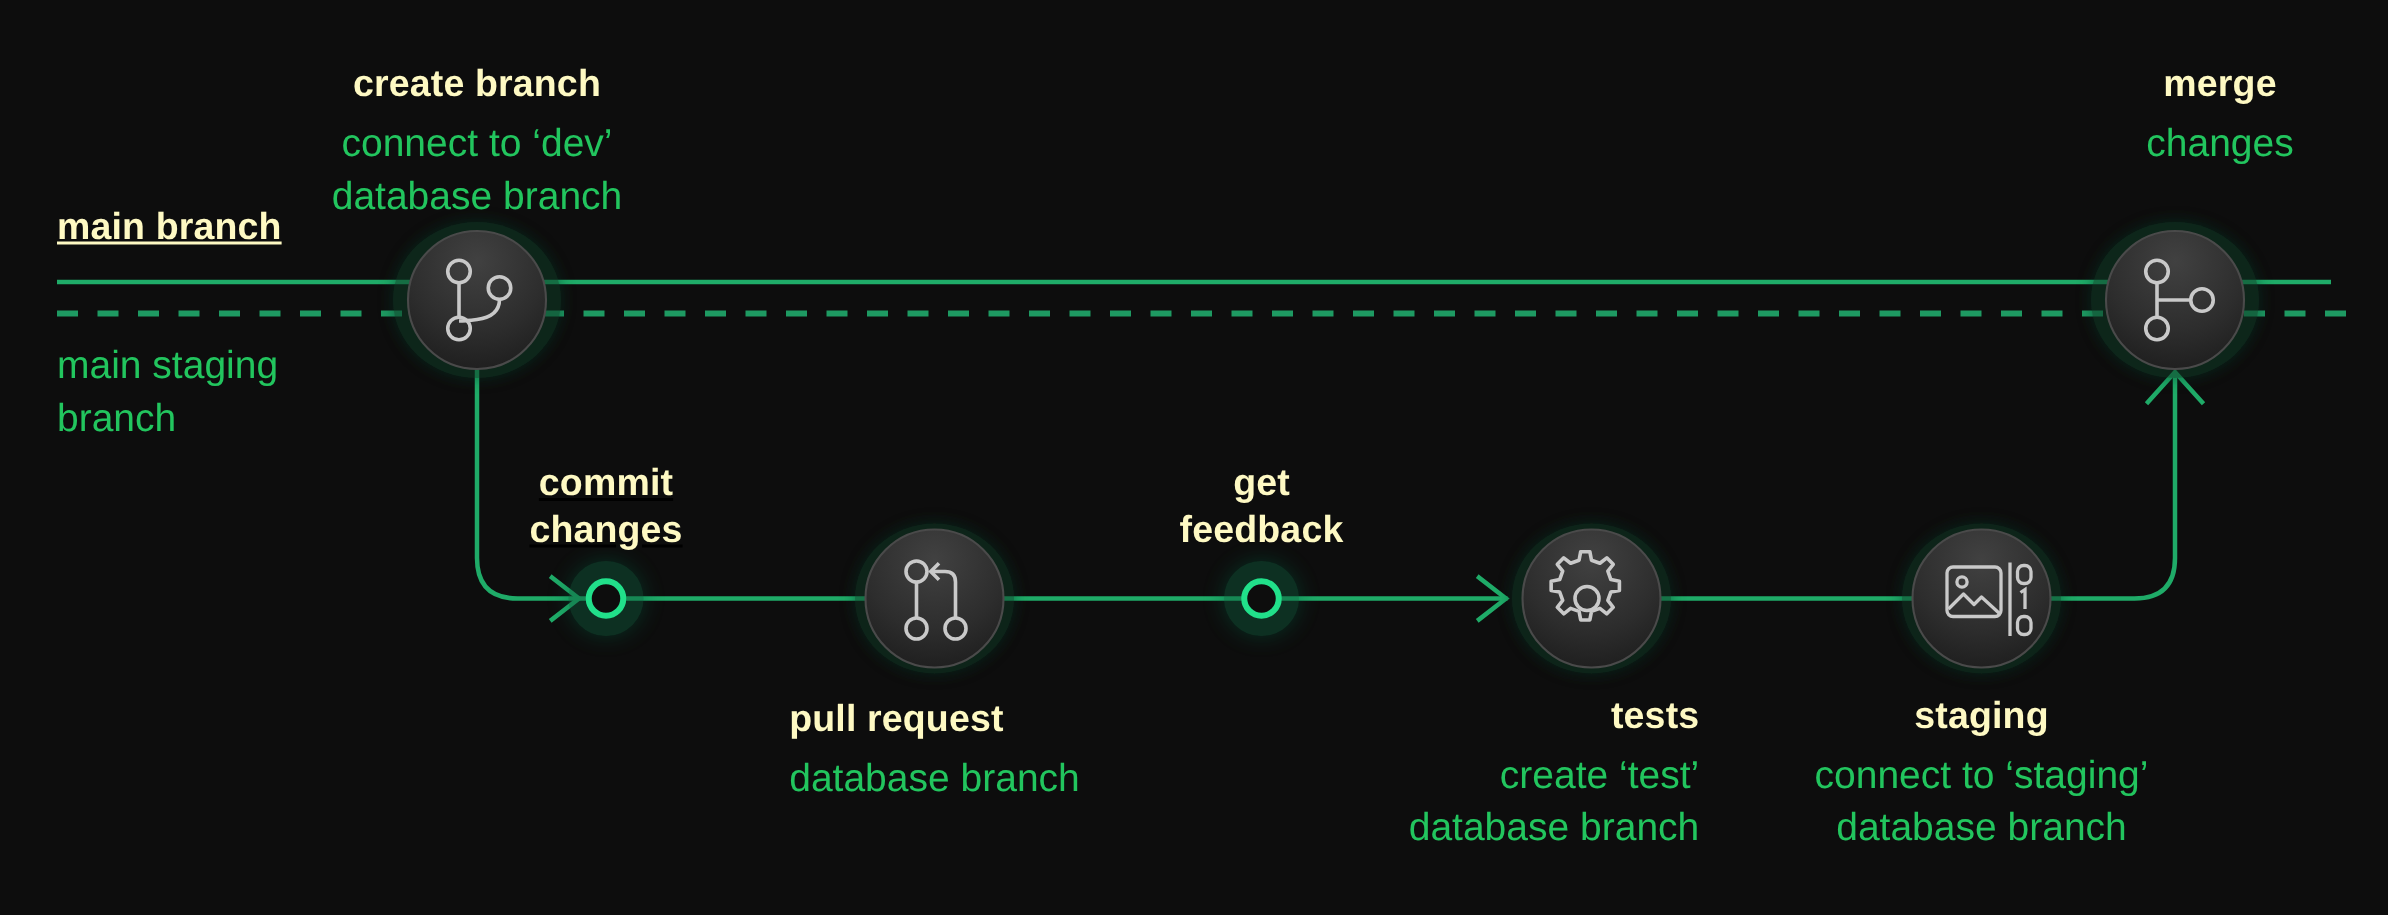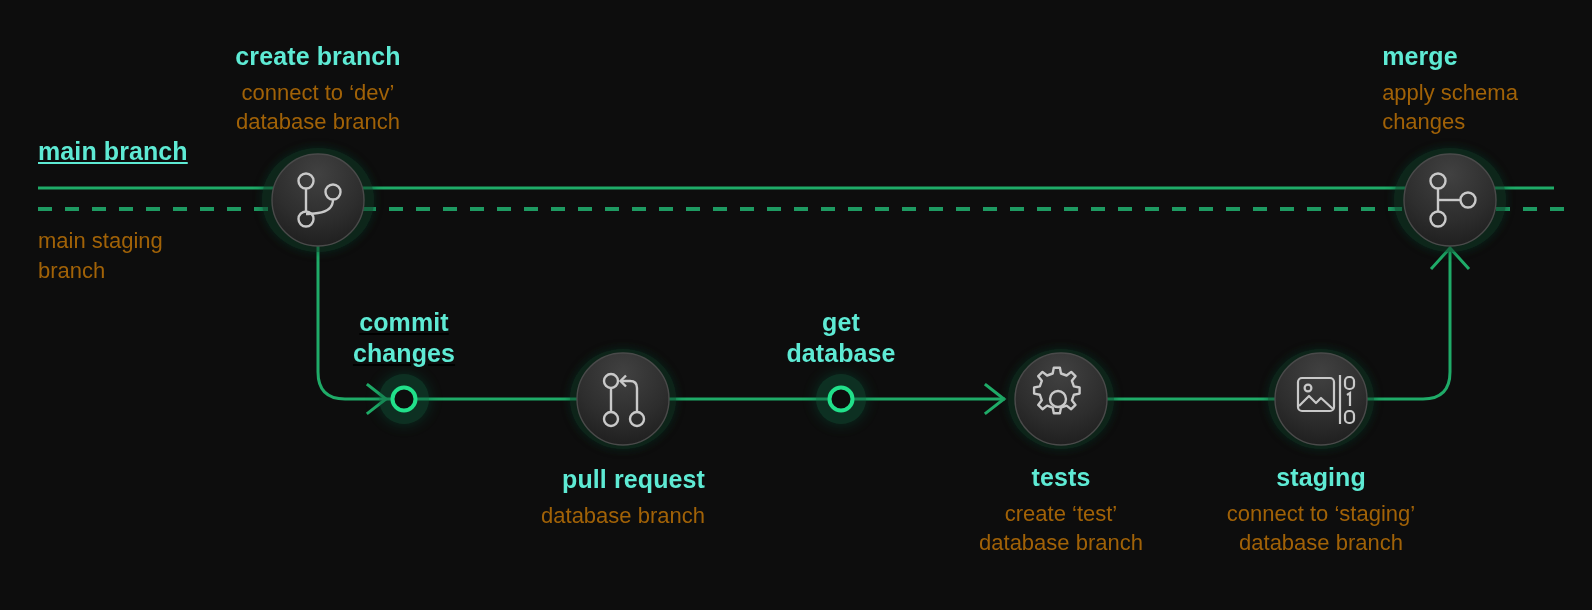--- a/index.html
+++ b/index.html
@@ -1,22 +1,22 @@
 <!DOCTYPE html>
 <html><head>
 <meta charset="utf-8">
 <style>
   html,body{margin:0;padding:0;background:#0b0b0b;}
   body{width:1592px;height:610px;overflow:hidden;
        font-family:"Liberation Sans","DejaVu Sans",sans-serif;}
   #stage{position:relative;width:1592px;height:610px;background:#0d0d0d;}
   svg.layer{position:absolute;left:0;top:0;width:1592px;height:610px;}
-  .lbl{position:absolute;color:#5eead4;font-weight:bold;font-size:25px;
+  .lbl{position:absolute;color:#fef9c3;font-weight:bold;font-size:25px;
        letter-spacing:.1px;white-space:nowrap;line-height:1.22;}
-  .sub{position:absolute;color:#a16207;font-weight:normal;font-size:22px;
+  .sub{position:absolute;color:#22c55e;font-weight:normal;font-size:26px;
        line-height:1.36;white-space:nowrap;}
   .lft{text-align:left;}
 </style>
 </head>
 <body>
 
 <div id="stage">
 
   <svg class="layer" viewBox="0 0 1592 610">
     <defs>
@@ -149,46 +149,45 @@
   </div>
 
   <div style="position:absolute;left:318px;top:41px;transform:translateX(-50%);text-align:center;">
     <div class="lbl" style="position:static;">create branch</div>
     <div class="sub" style="position:static;margin-top:6px;">
       <div>connect to ‘dev’</div>
       <div>database branch</div>
     </div>
   </div>
 
-  <div style="position:absolute;left:1450px;top:41px;transform:translateX(-50%);text-align:left;">
+  <div style="position:absolute;left:1480px;top:41px;transform:translateX(-50%);text-align:center;">
     <div class="lbl" style="position:static;">merge</div>
     <div class="sub" style="position:static;margin-top:6px;">
-      <div>apply schema</div>
       <div>changes</div>
     </div>
   </div>
 
   <div style="position:absolute;left:404px;top:307px;transform:translateX(-50%);text-align:center;text-decoration:underline;">
     <div class="lbl" style="position:static;">commit</div>
     <div class="lbl" style="position:static;">changes</div>
   </div>
 
   <div style="position:absolute;left:841px;top:307px;transform:translateX(-50%);text-align:center;">
     <div class="lbl" style="position:static;">get</div>
-    <div class="lbl" style="position:static;">database</div>
-  </div>
-
-  <div style="position:absolute;left:623px;top:464px;transform:translateX(-50%);text-align:right;">
+    <div class="lbl" style="position:static;">feedback</div>
+  </div>
+
+  <div style="position:absolute;left:623px;top:464px;transform:translateX(-50%);text-align:left;">
     <div class="lbl" style="position:static;">pull request</div>
     <div class="sub" style="position:static;margin-top:6px;">
       <div>database branch</div>
     </div>
   </div>
 
-  <div style="position:absolute;left:1061px;top:462px;transform:translateX(-50%);text-align:center;">
+  <div style="position:absolute;left:1036px;top:462px;transform:translateX(-50%);text-align:right;">
     <div class="lbl" style="position:static;">tests</div>
     <div class="sub" style="position:static;margin-top:6px;">
       <div>create ‘test’</div>
       <div>database branch</div>
     </div>
   </div>
 
   <div style="position:absolute;left:1321px;top:462px;transform:translateX(-50%);text-align:center;">
     <div class="lbl" style="position:static;">staging</div>
     <div class="sub" style="position:static;margin-top:6px;">

